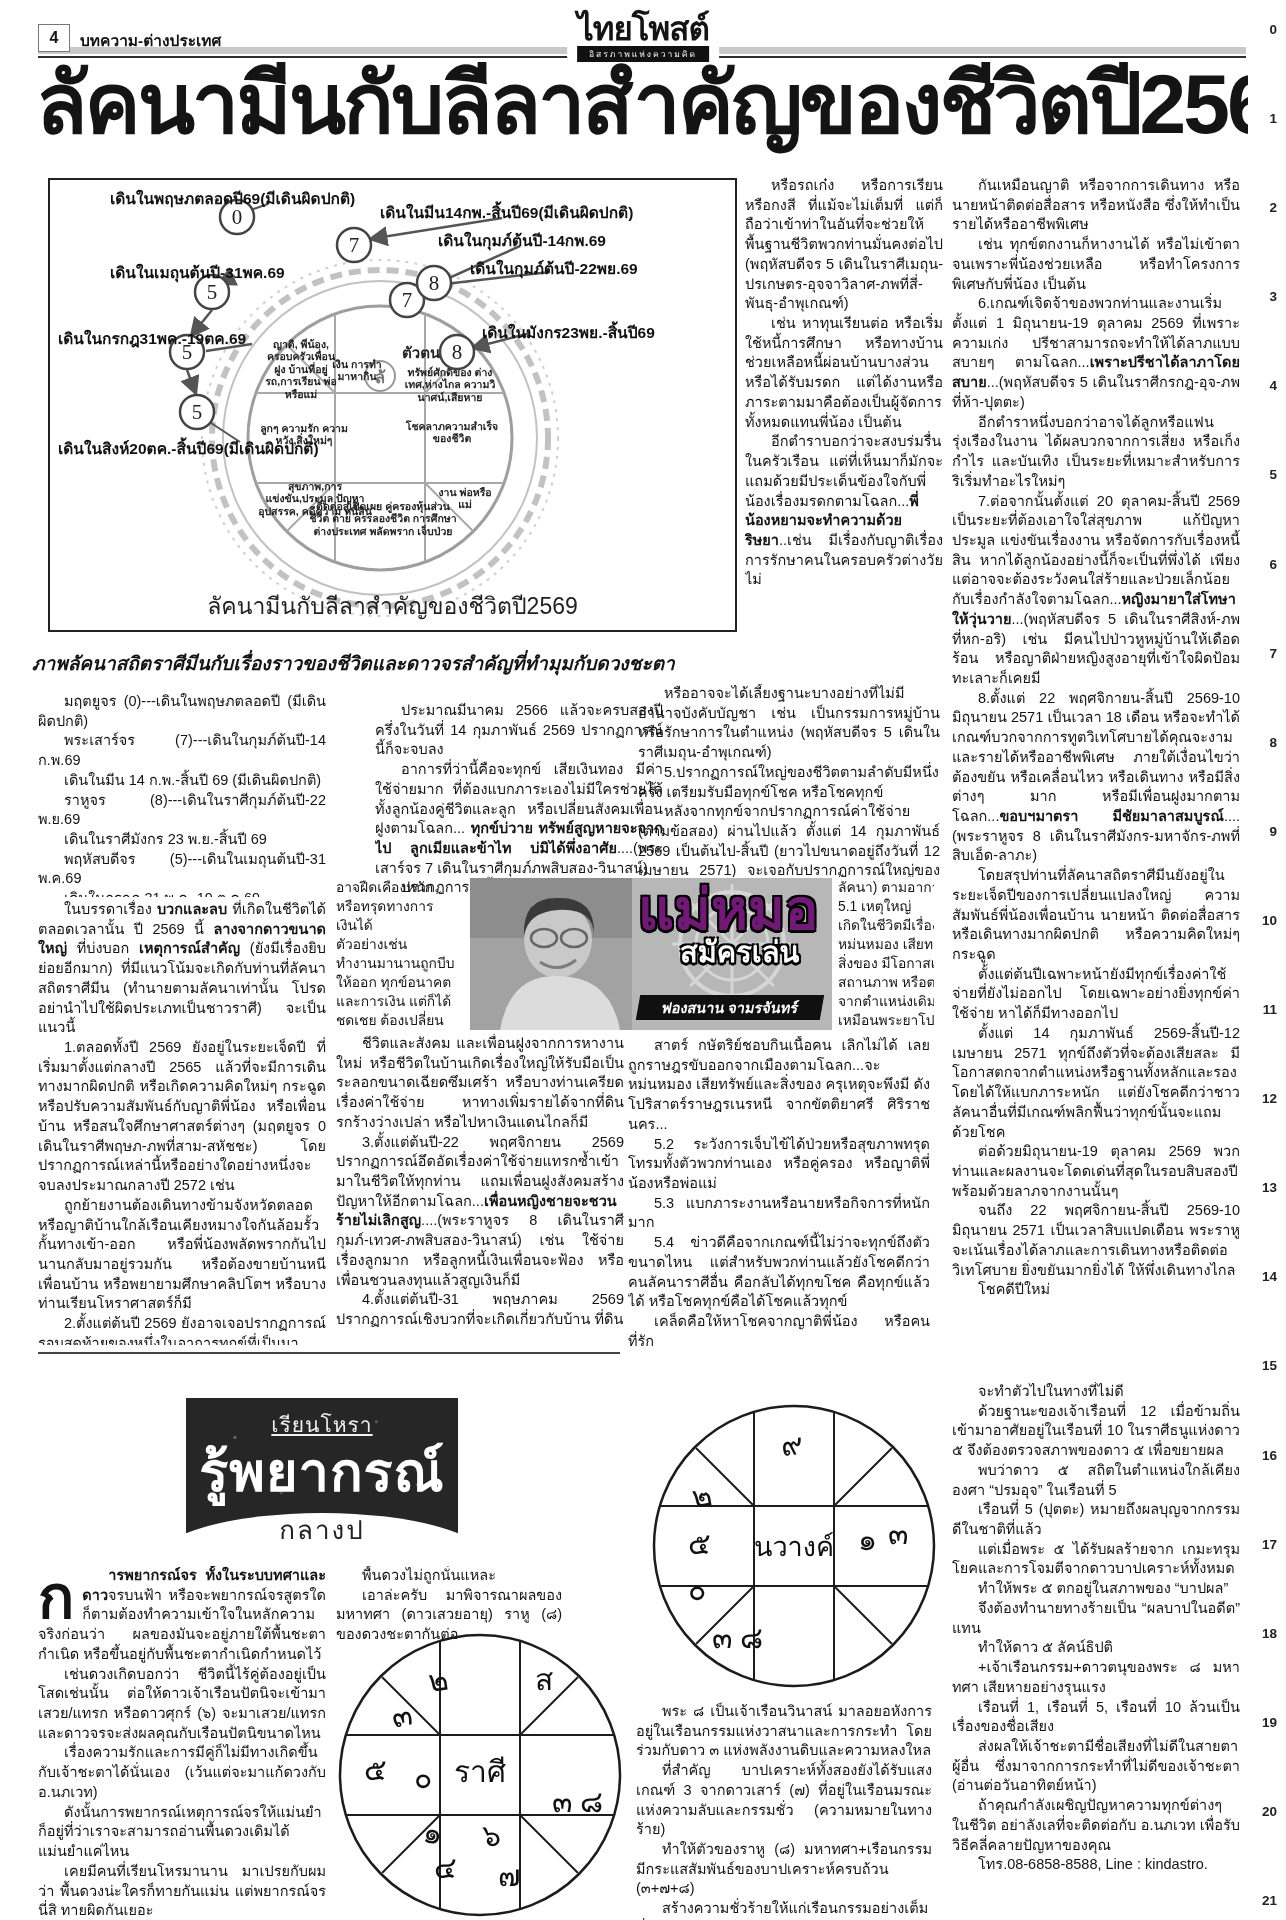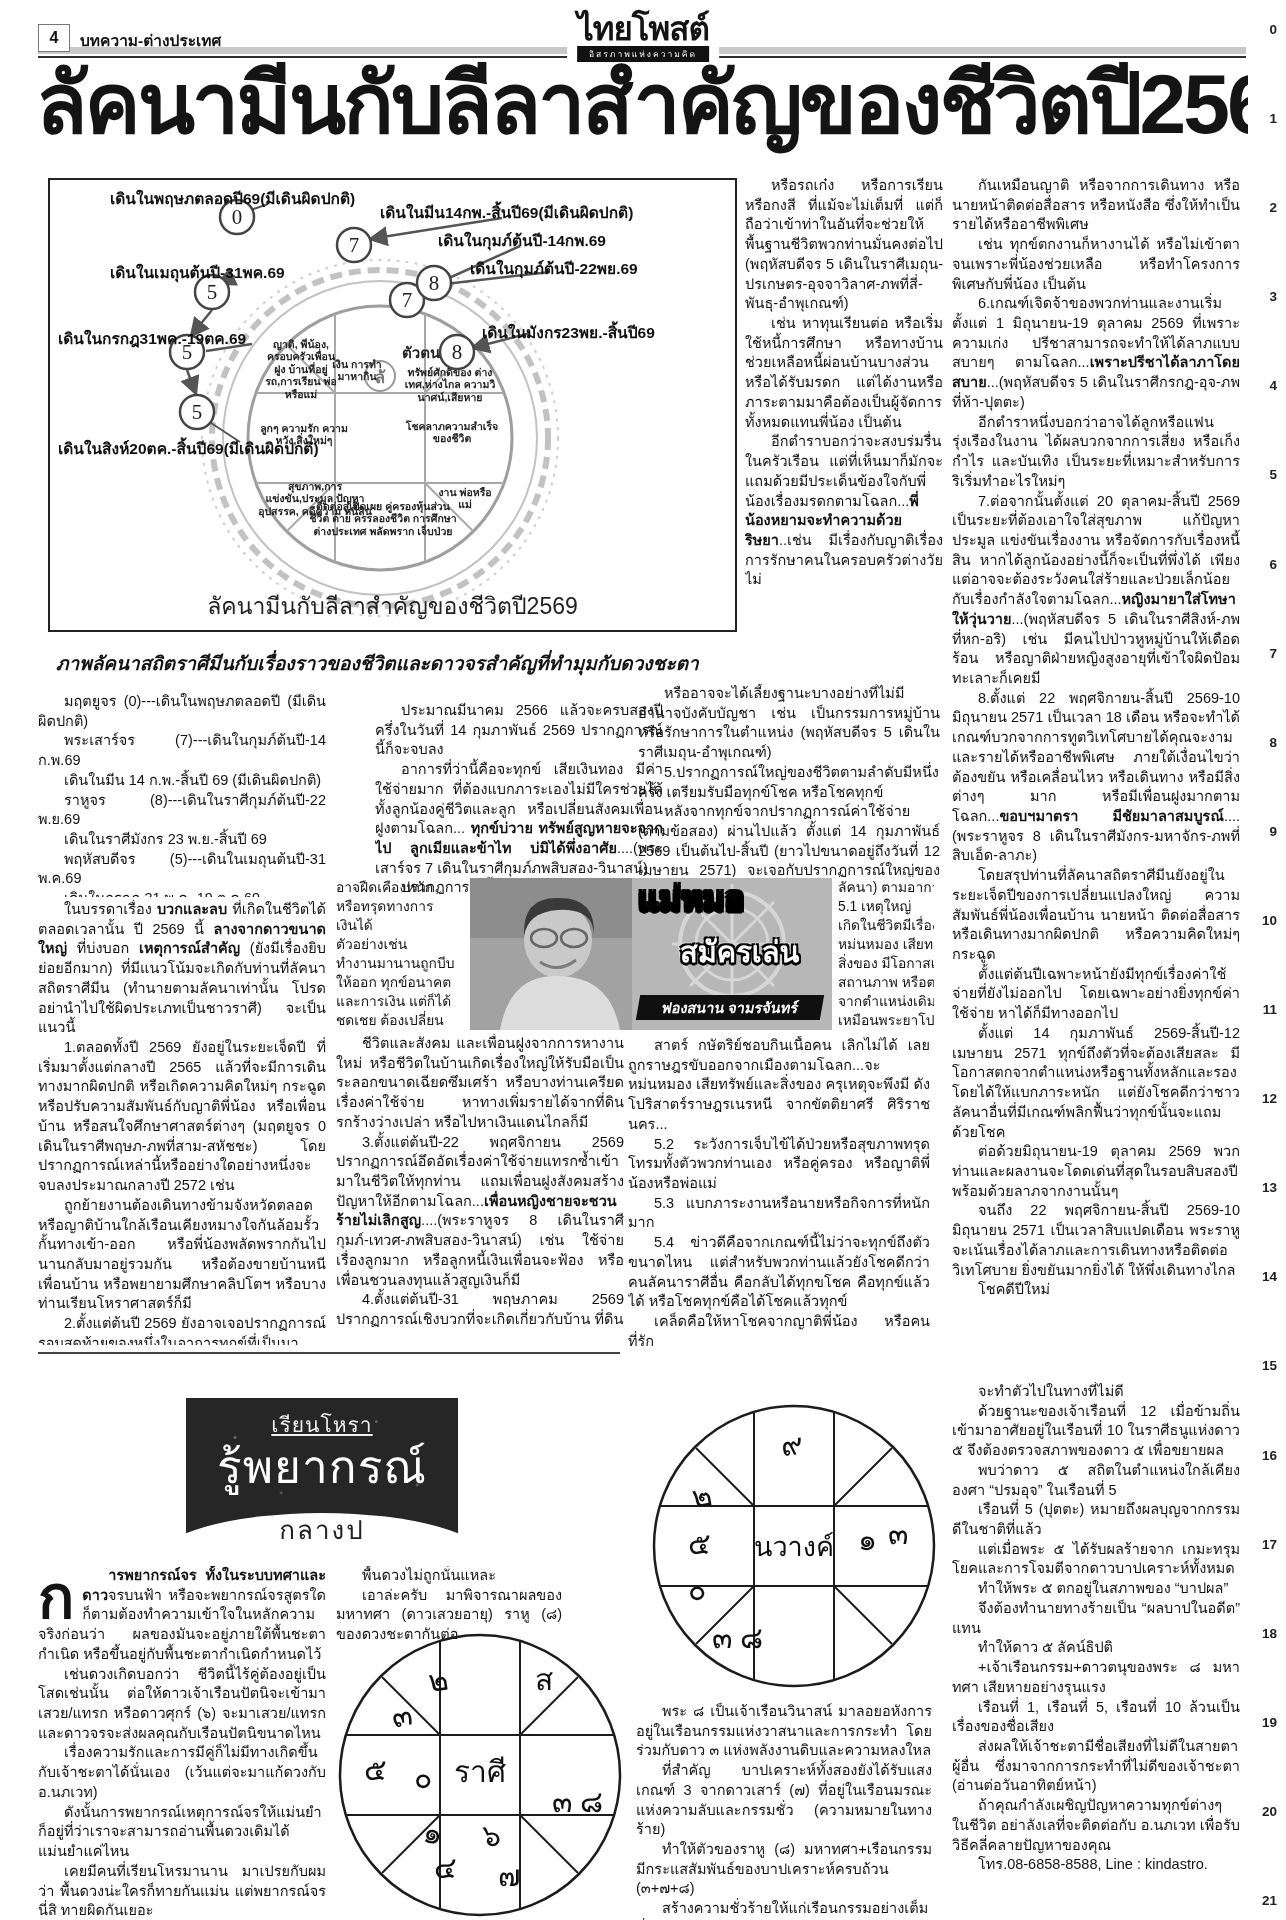--- a/index.html
+++ b/index.html
@@ -17,44 +17,44 @@
   .header-line{position:absolute;left:38px;right:40px;top:56px;height:2px;background:#2e2e2e;z-index:1;}
   
   .headline{position:absolute;left:36px;top:62px;width:1212px;height:100px;font-size:84px;font-weight:800;
       letter-spacing:-3px;line-height:1.02;white-space:nowrap;overflow:hidden;}
   
   .diagram-box{position:absolute;left:48px;top:178px;width:685px;height:450px;border:2px solid #222;background:#fff;}
   .diagram-caption{position:absolute;left:0;right:0;bottom:6px;text-align:center;font-size:23px;color:#222;}
   .callout{position:absolute;font-size:15.5px;font-weight:bold;white-space:nowrap;color:#111;}
   .house{font-size:10.5px;line-height:1.18;color:#222;text-align:center;font-weight:bold;}
   
-  .caption-line{position:absolute;left:56px;top:648px;width:705px;font-size:19px;font-weight:bold;font-style:italic;}
+  .caption-line{position:absolute;left:32px;top:648px;width:705px;font-size:19px;font-weight:bold;font-style:italic;}
   
   .col{position:absolute;overflow:hidden;}
   .para{margin:0;text-indent:26px;font-size:14.5px;line-height:1.36;text-align:justify;}
   .line{margin:0;font-size:13.8px;line-height:19px;white-space:nowrap;overflow:hidden;text-align:left;text-indent:0;}
   .rule{position:absolute;background:#444;}
   
   .photo-row{position:absolute;left:470px;top:878px;width:362px;height:152px;display:flex;}
   .photo{width:162px;height:152px;background:#9d9d9d;overflow:hidden;flex:none;}
   .maemor{position:relative;width:200px;height:152px;background:#b7b7b7;overflow:hidden;flex:none;}
-  .maemor-title{position:absolute;left:6px;top:4px;font-size:33px;font-weight:900;color:#000000;line-height:1;
+  .maemor-title{position:absolute;left:6px;top:4px;font-size:56px;font-weight:900;color:#701a75;line-height:1;
       text-shadow:-2px -2px 0 #000,2px -2px 0 #000,-2px 2px 0 #000,2px 2px 0 #000,0 3px 0 #000;}
   .maemor-sub{position:absolute;left:48px;top:60px;font-size:29px;font-weight:900;color:#fff;line-height:1;
       text-shadow:-2px -2px 0 #000,2px -2px 0 #000,-2px 2px 0 #000,2px 2px 0 #000,0 3px 0 #000;}
   .maemor-banner{position:absolute;left:6px;right:10px;bottom:10px;height:25px;background:#101010;color:#fff;
       transform:skewX(-10deg);display:flex;align-items:center;justify-content:center;font-size:14.5px;font-weight:bold;}
   
   .learn-logo{position:absolute;left:186px;top:1398px;width:272px;height:158px;background:#262626;overflow:hidden;text-align:center;
       background-image:radial-gradient(circle at 18% 25%,#6a6a6a 1px,transparent 2px),
                        radial-gradient(circle at 70% 15%,#5a5a5a 1px,transparent 2px),
                        radial-gradient(circle at 85% 55%,#5a5a5a 1px,transparent 2px),
                        radial-gradient(circle at 35% 60%,#4f4f4f 1px,transparent 2px);}
   .ll1{margin-top:10px;font-size:21px;color:#f0f0f0;letter-spacing:1px;text-decoration:underline;}
-  .ll2{font-size:46px;font-weight:normal;color:#ffffff;letter-spacing:1px;line-height:1.15;}
+  .ll2{font-size:54px;font-weight:bold;color:#ffffff;letter-spacing:1px;line-height:1.15;}
   .ll-arc{position:absolute;left:-30px;right:-30px;bottom:-52px;height:95px;background:#fff;border-radius:50% 50% 0 0;}
   .ll3{position:absolute;left:0;right:0;bottom:6px;font-size:26px;color:#222;letter-spacing:2px;}
   .dropcap{float:left;font-size:60px;line-height:0.85;font-weight:800;margin:6px 8px 0 0;}
   
   .ruler{position:absolute;left:1249px;top:22px;width:28px;height:1886px;display:flex;flex-direction:column;
       justify-content:space-between;align-items:flex-end;}
   .ruler-num{margin:0;font-size:13.5px;font-weight:bold;color:#222;text-indent:0;}
   svg text{font-family:"Liberation Serif","DejaVu Serif",serif;}
   svg .thtxt{font-family:"Liberation Sans","DejaVu Sans",sans-serif;}
 </style>

